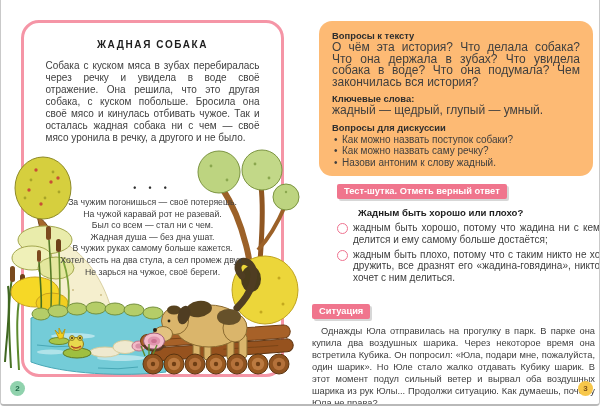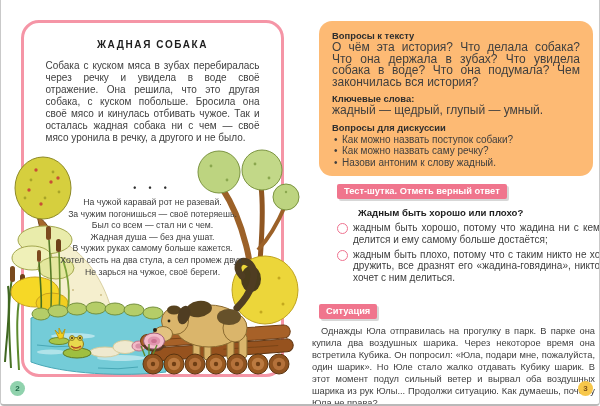--- a/index.html
+++ b/index.html
@@ -28,21 +28,21 @@
   .bullet{display:inline-block;width:8px;margin-left:-10px;color:#3e3e3e;}
   .pink-label{display:inline-block;background:#f0758d;color:#ffffff;font-size:9.3px;font-weight:bold;
     padding:2px 7px 3px;border-radius:2px;box-shadow:2px 2px 0 rgba(110,110,110,.28);}
   .quiz{position:absolute;left:336px;top:180px;width:278px;}
   .quiz-question{margin:8px 0 4px 21px;font-size:9.6px;font-weight:bold;color:#1e1e1e;}
   .option{display:flex;align-items:flex-start;margin-bottom:3px;}
   .radio{flex:none;width:9px;height:9px;border:1.7px solid #ef7390;border-radius:50%;
     margin:1px 5px 0 0;background:#fff;cursor:pointer;}
   .option p{margin:0;font-size:10px;line-height:11.8px;text-align:justify;color:#3e3e3e;}
   .situation{position:absolute;left:311px;top:300px;width:283px;}
-  .situation .pink-label{margin-left:7px;}
+  .situation .pink-label{margin-left:0;}
   .situation p{margin:6px 0 0;font-size:9.3px;line-height:12px;text-align:justify;text-indent:9px;color:#3e3e3e;}
   
   .page-num{position:absolute;width:15px;height:15px;border-radius:50%;font-size:8px;font-weight:bold;
     display:flex;align-items:center;justify-content:center;z-index:4;}
   .pn-left{left:9px;top:381px;background:#90d2ad;color:#1f6a49;}
   .pn-right{left:577px;top:381px;background:#f7c74b;color:#7d521a;}
 </style>
 </head>
 <body>
 
@@ -246,22 +246,22 @@
           </g>
         <path d="M142,216 l-4,-10 M146,215 l0,-11 M150,214 l4,-9" stroke="#5d8a2c" stroke-width="1.4" fill="none"></path>
       </g>
     </svg>
 
     <div class="left-content">
       <h1 class="story-title">ЖАДНАЯ СОБАКА</h1>
       <p class="story">Собака с куском мяса в зубах перебиралась через речку и увидела в воде своё отражение. Она решила, что это другая собака, с куском побольше. Бросила она своё мясо и кинулась отбивать чужое. Так и осталась жадная собака ни с чем — своё мясо уронила в речку, а другого и не было.</p>
       <div class="separator">• • •</div>
       <div class="poem">
+        <div>За чужим погонишься — своё потеряешь.</div>
         <div>На чужой каравай рот не разевай.</div>
-        <div>За чужим погонишься — своё потеряешь.</div>
         <div>Был со всем — стал ни с чем.</div>
         <div>Жадная душа — без дна ушат.</div>
         <div>В чужих руках самому больше кажется.</div>
         <div>Хотел сесть на два стула, а сел промеж двух.</div>
         <div>Не зарься на чужое, своё береги.</div>
       </div>
     </div>
 
     <div class="page-num pn-left">2</div>
   </div>

